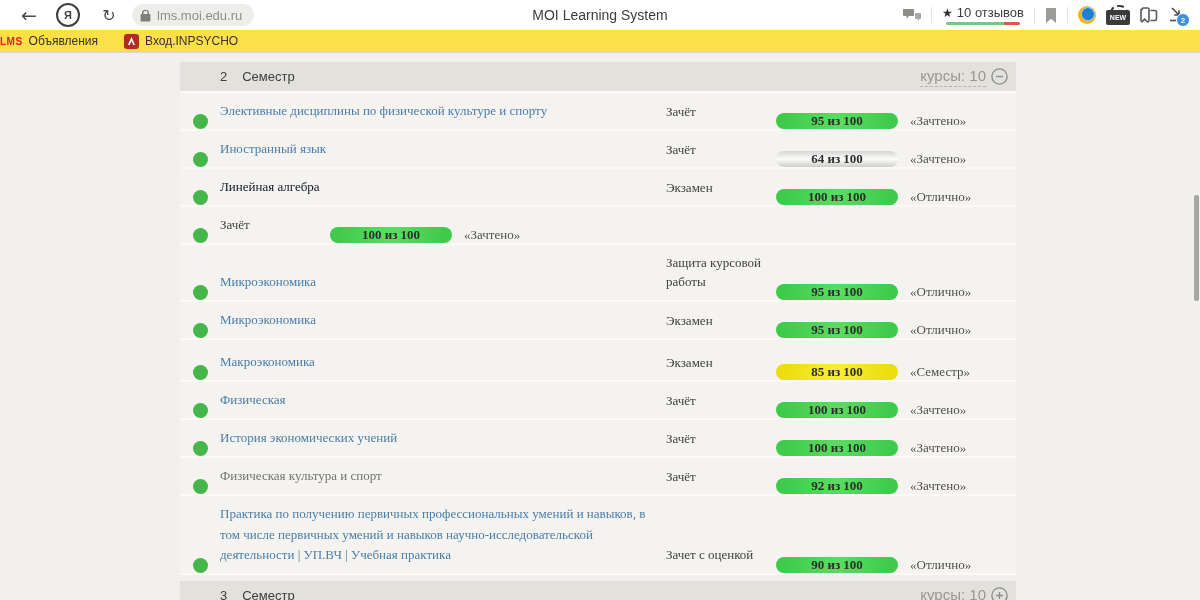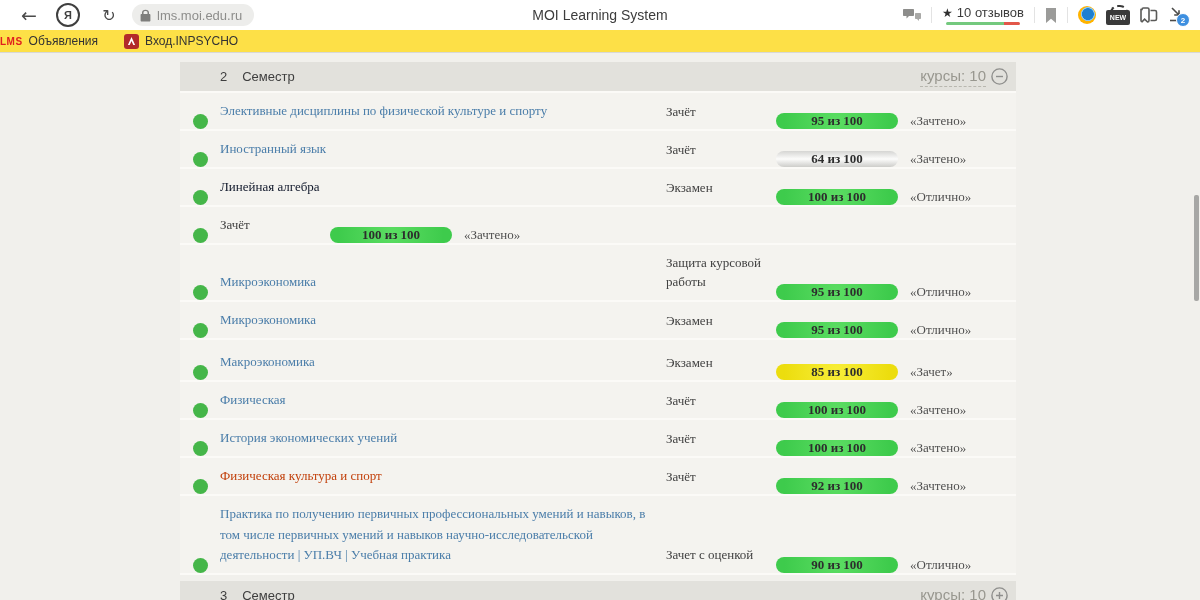--- a/index.html
+++ b/index.html
@@ -269,21 +269,21 @@
     <div class="cell-grade">«Отлично»</div>
   </div>
 
   <div class="course-row">
     <div class="cell-dot">
       <span class="dot" style="background: rgb(69, 182, 73);"></span>
     </div>
     <a class="cell-name" style="color: rgb(74, 125, 169);">Макроэкономика</a>
     <div class="cell-type">Экзамен</div>
     <div class="cell-score score-yellow">85 из 100</div>
-    <div class="cell-grade">«Зачет»</div>
+    <div class="cell-grade">«Семестр»</div>
   </div>
 
   <div class="course-row">
     <div class="cell-dot">
       <span class="dot" style="background: rgb(69, 182, 73);"></span>
     </div>
     <a class="cell-name" style="color: rgb(74, 125, 169);">Физическая</a>
     <div class="cell-type">Зачёт</div>
     <div class="cell-score score-green">100 из 100</div>
     <div class="cell-grade">«Зачтено»</div>
@@ -296,21 +296,21 @@
     <a class="cell-name" style="color: rgb(74, 125, 169);">История экономических учений</a>
     <div class="cell-type">Зачёт</div>
     <div class="cell-score score-green">100 из 100</div>
     <div class="cell-grade">«Зачтено»</div>
   </div>
 
   <div class="course-row">
     <div class="cell-dot">
       <span class="dot" style="background: rgb(69, 182, 73);"></span>
     </div>
-    <a class="cell-name" style="color: #c2410c;">Физическая культура и спорт</a>
+    <a class="cell-name" style="color: #737373;">Физическая культура и спорт</a>
     <div class="cell-type">Зачёт</div>
     <div class="cell-score score-green">92 из 100</div>
     <div class="cell-grade">«Зачтено»</div>
   </div>
 
   <div class="course-row">
     <div class="cell-dot">
       <span class="dot" style="background: rgb(69, 182, 73);"></span>
     </div>
     <a class="cell-name" style="color: rgb(74, 125, 169);">Практика по получению первичных профессиональных умений и навыков, в том числе первичных умений и навыков научно-исследовательской деятельности | УП.ВЧ | Учебная практика</a>

